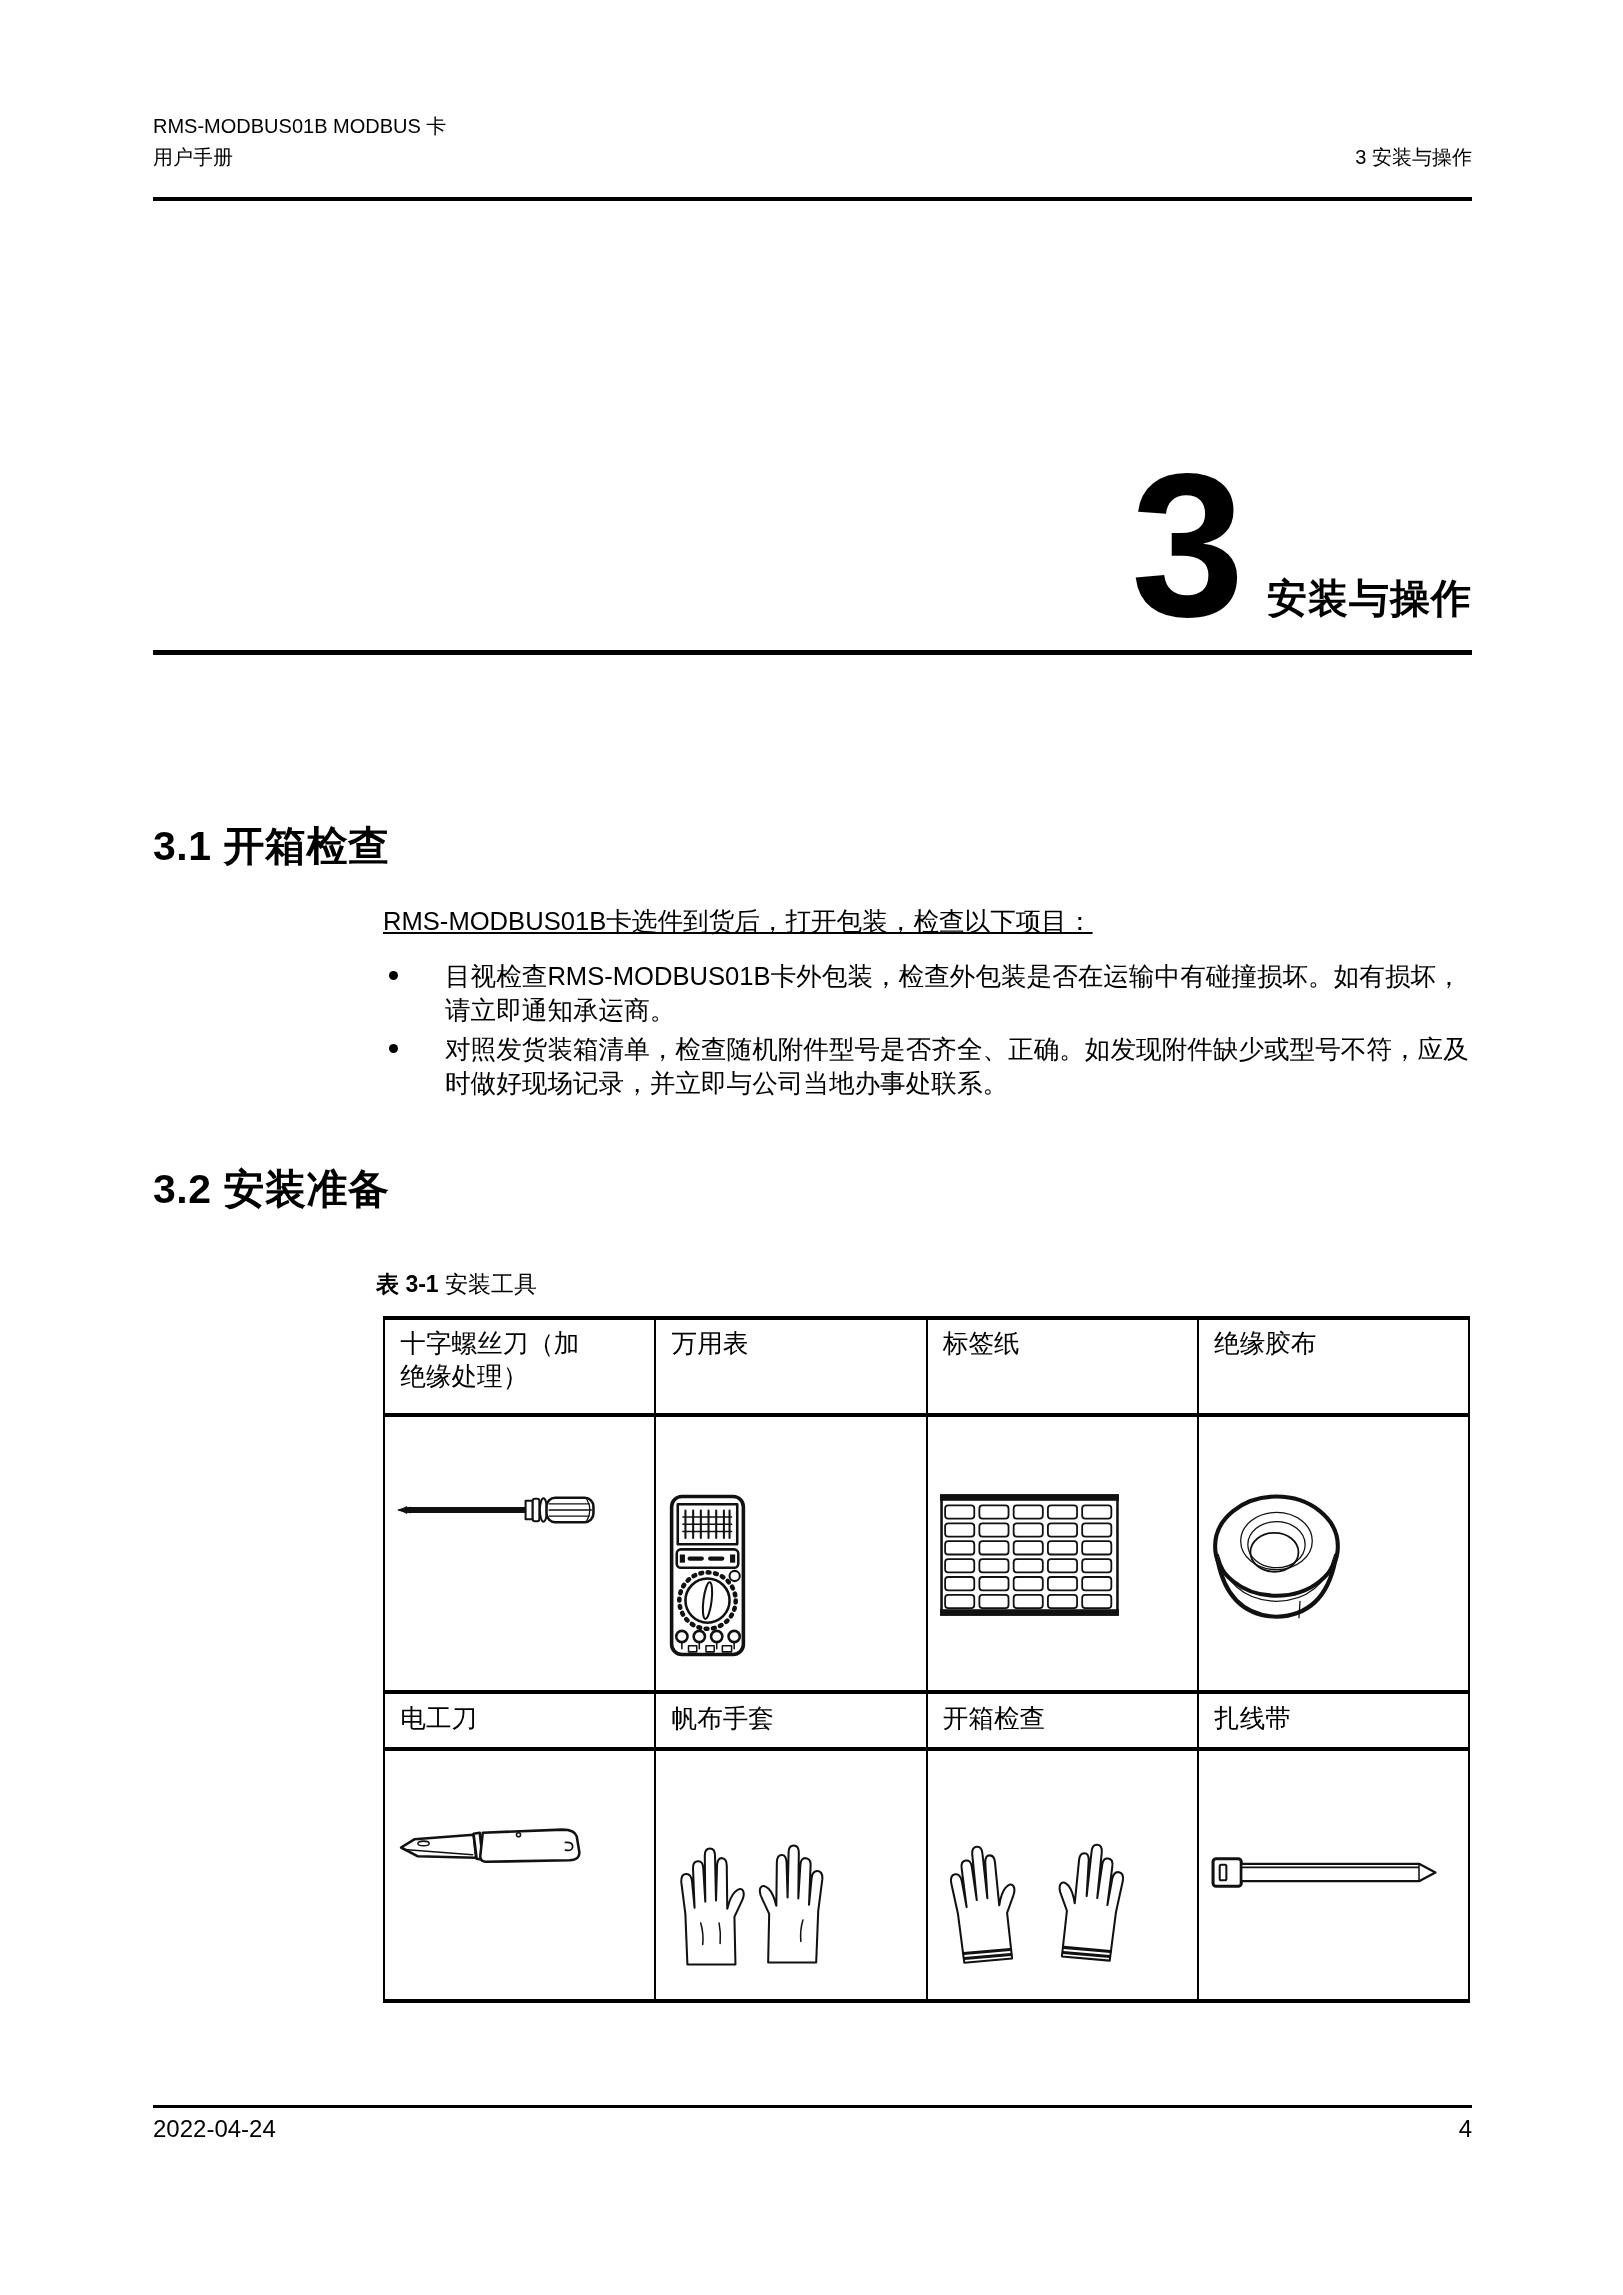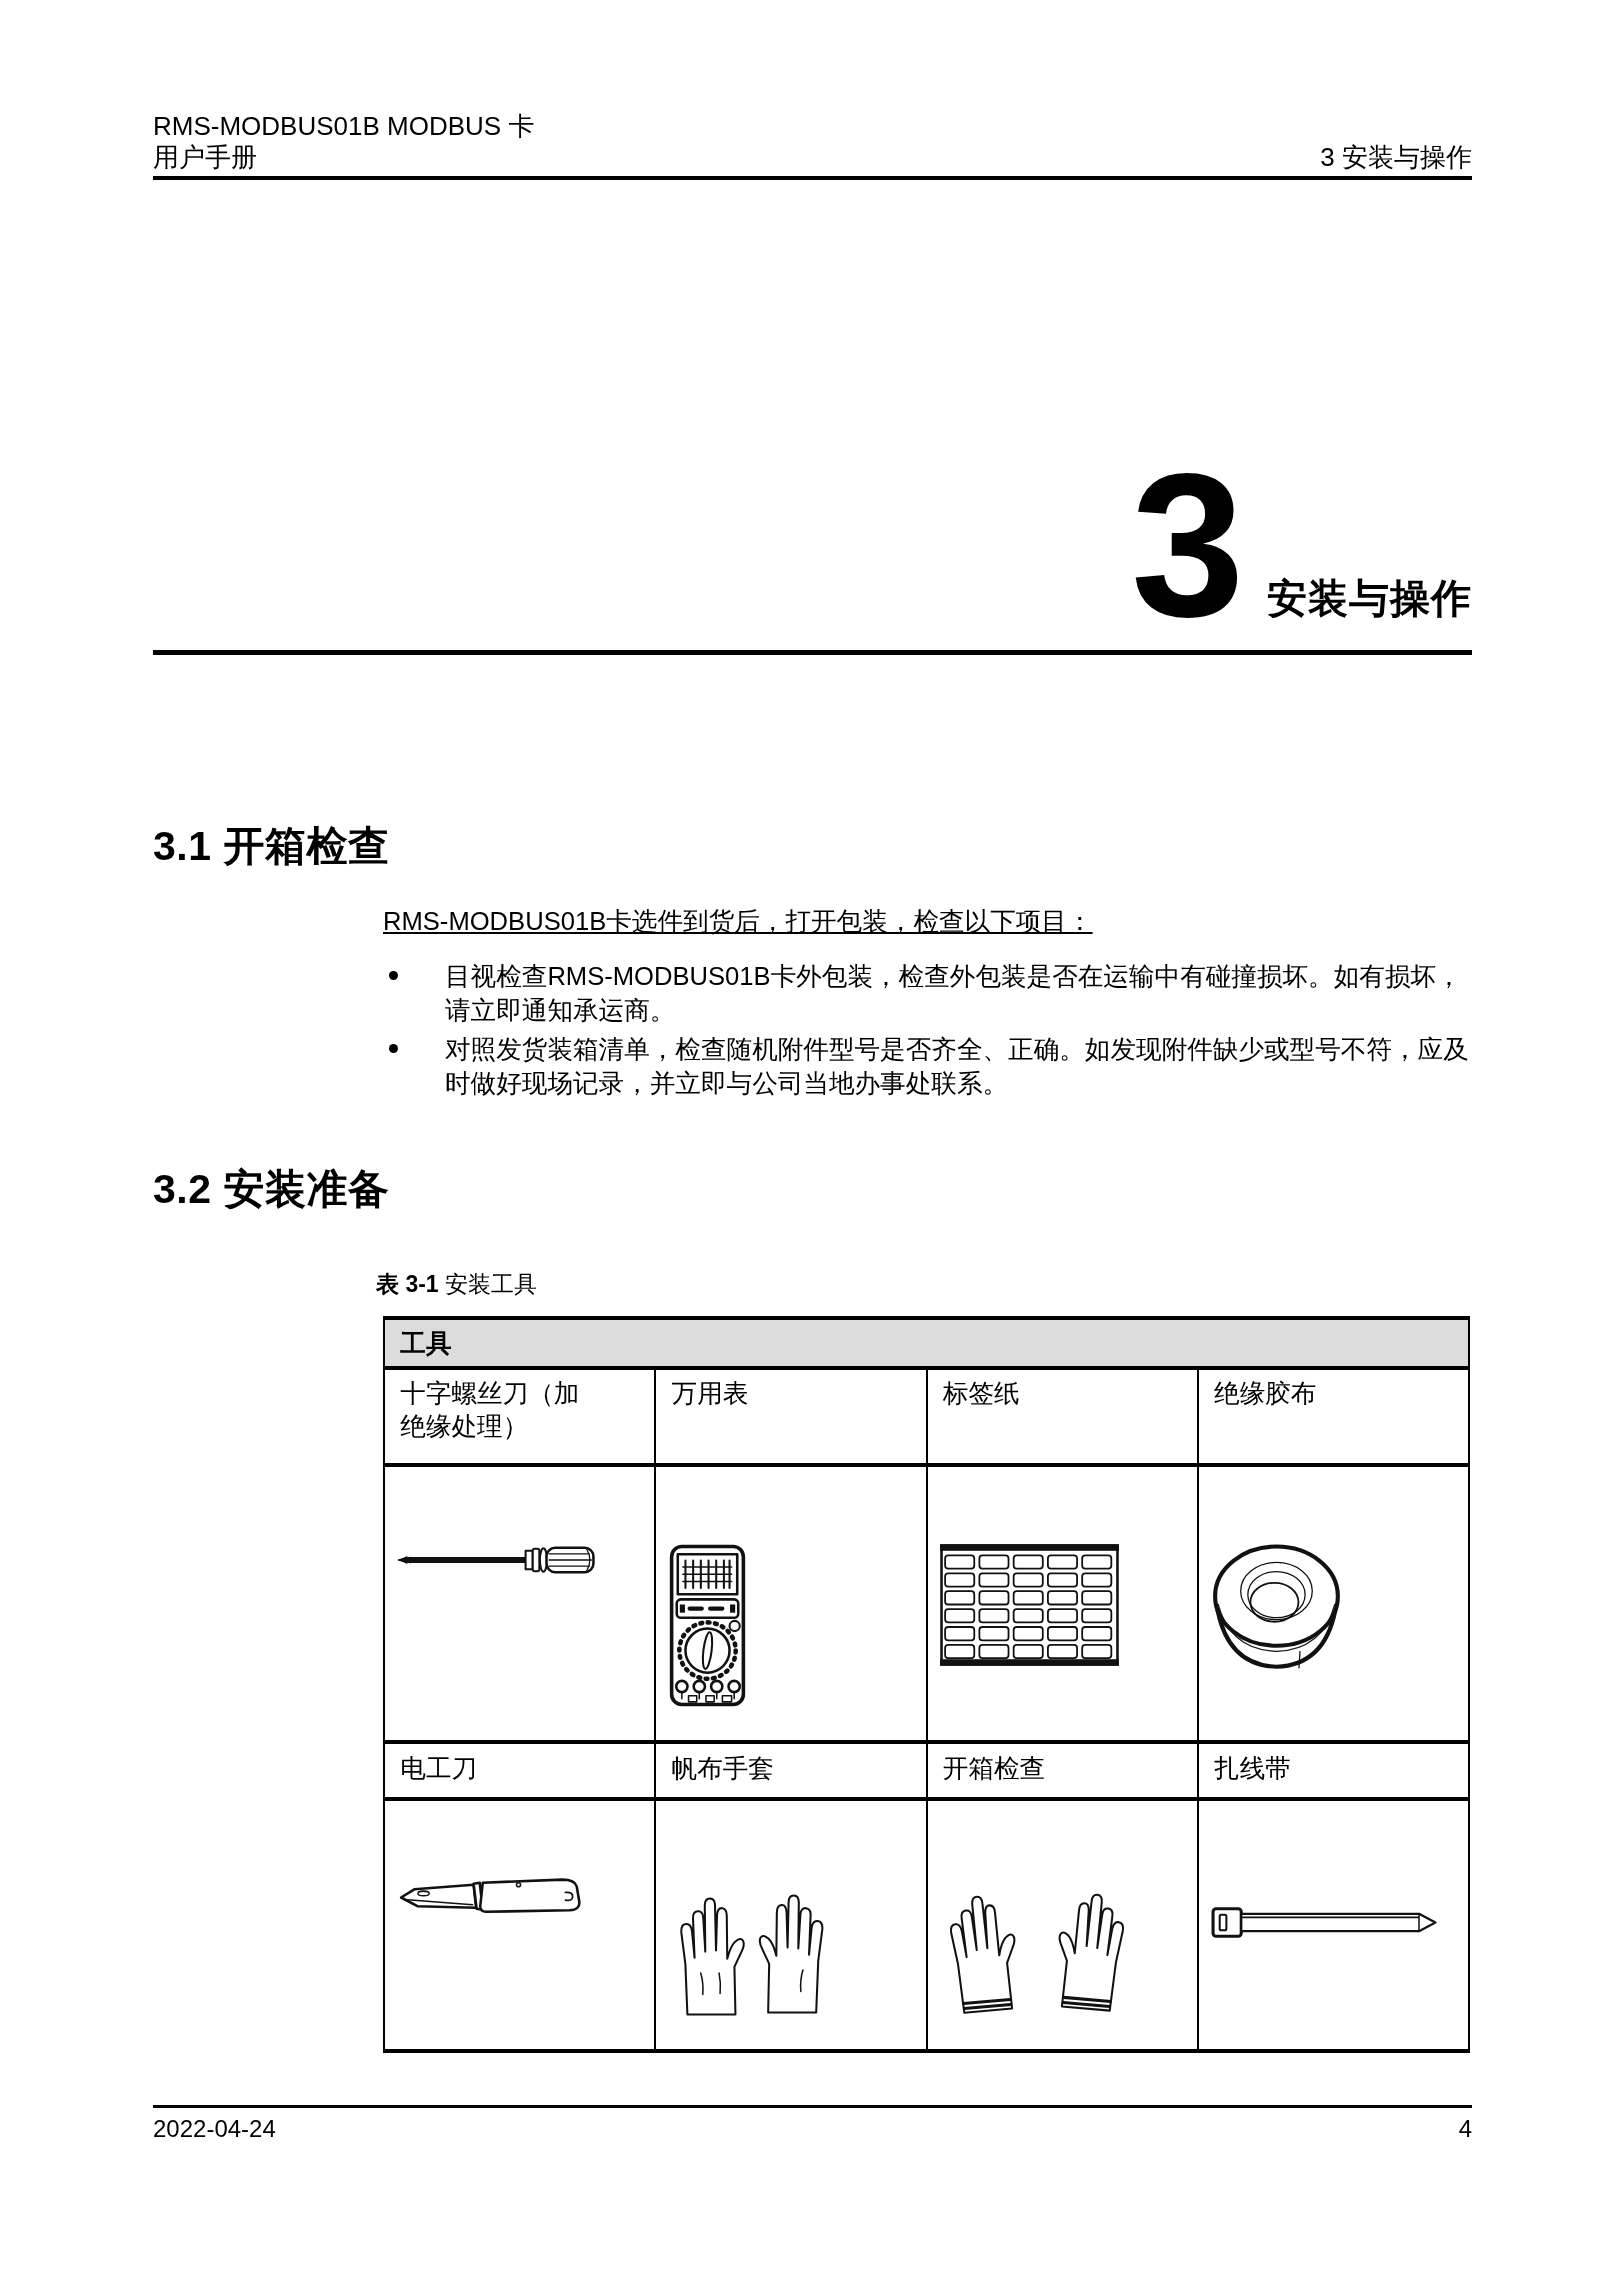--- a/index.html
+++ b/index.html
@@ -6,23 +6,23 @@
   .page{
     position:relative;
     width:1623px;height:2295px;
     background:#ffffff;color:#000;
     font-family:"Liberation Sans","DejaVu Sans",sans-serif;
     overflow:hidden;
   }
   
   .header{
     position:absolute;left:153px;right:151px;top:111px;
-    font-size:26px;line-height:31px;
+    font-size:20px;line-height:31px;
     border-bottom:4.1px solid #000;
-    padding-bottom:3px;
+    padding-bottom:24px;
   }
   .header-row2{display:flex;justify-content:space-between;align-items:flex-end;}
   
   .chapter{
     position:absolute;right:151px;top:471px;
     display:flex;align-items:flex-end;
   }
   .chapter-number{
     font-size:204px;line-height:149px;font-weight:bold;display:block;
   }
@@ -124,23 +124,20 @@
   <div class="h2 h2-32">3.2 安装准备</div>
 
   <div class="caption">
     <span class="cap-label">表 3-1</span>
     <span> </span>
     <span>安装工具</span>
   </div>
 
   <table class="tools">
     <tbody>
-        <tr>
-      <th colspan="4">工具</th>
-    </tr>
     <tr class="label-row-1">
       <td>十字螺丝刀（加
 绝缘处理）</td>
       <td>万用表</td>
       <td>标签纸</td>
       <td>绝缘胶布</td>
     </tr>
     <tr class="img-row-1">
       <td>
         

